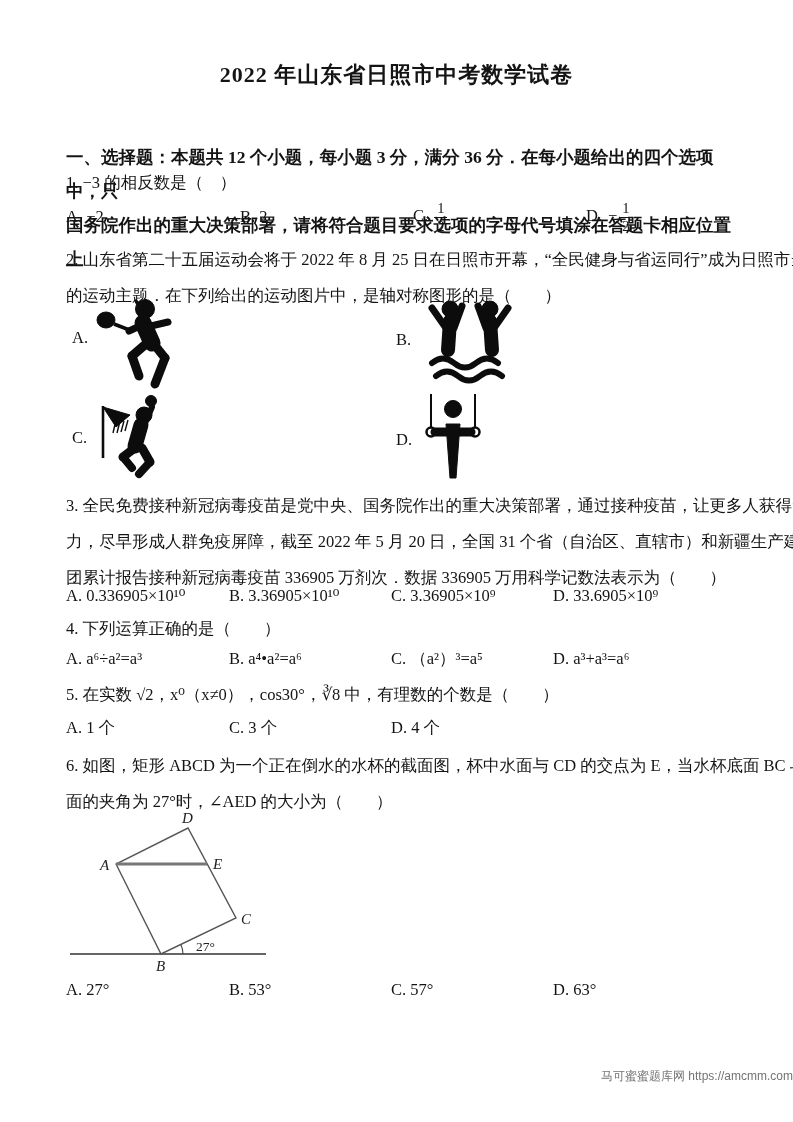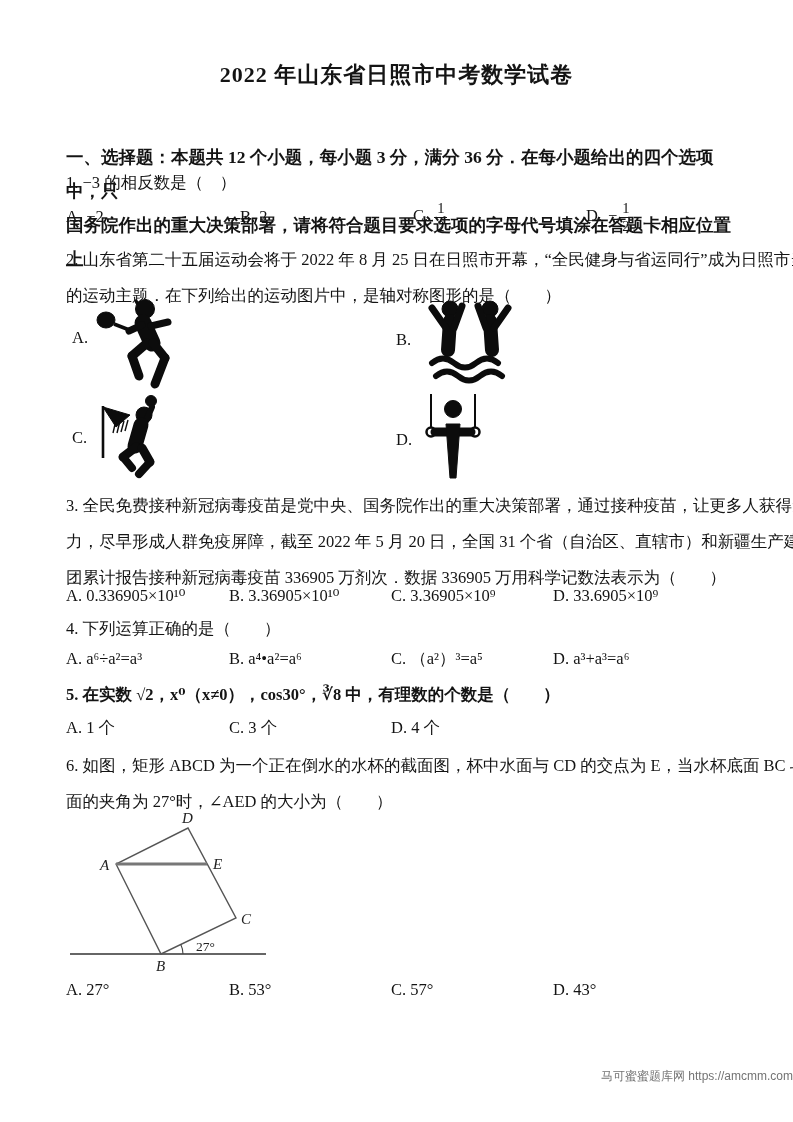--- a/index.html
+++ b/index.html
@@ -134,21 +134,21 @@
   </div>
 
   <div class="abs stem" style="top:618px;left:66px;">4. 下列运算正确的是（　　）</div>
   <div class="abs opts" style="top:648px;left:66px;">
     <span>A. a⁶÷a²=a³</span>
     <span>B. a⁴•a²=a⁶</span>
     <span>C. （a²）³=a⁵</span>
     <span>D. a³+a³=a⁶</span>
   </div>
 
-  <div class="abs stem" style="top:684px;left:66px;font-weight:bold;">5. 在实数 √2，x⁰（x≠0），cos30°，∛8 中，有理数的个数是（　　）</div>
+  <div class="abs stem" style="top:684px;left:66px;">5. 在实数 √2，x⁰（x≠0），cos30°，∛8 中，有理数的个数是（　　）</div>
   <div class="abs opts" style="top:717px;left:66px;">
     <span>A. 1 个</span>
     <span>C. 3 个</span>
     <span>D. 4 个</span>
   </div>
 
   <div class="abs mlines" style="top:748px;left:66px;">
     <div>6. 如图，矩形 ABCD 为一个正在倒水的水杯的截面图，杯中水面与 CD 的交点为 E，当水杯底面 BC 与水平</div>
     <div>面的夹角为 27°时，∠AED 的大小为（　　）</div>
   </div>
@@ -163,18 +163,18 @@
     <text class="figlabel" x="153" y="59">E</text>
     <text class="figlabel" x="181" y="114">C</text>
     <text class="figlabel" x="96" y="161">B</text>
     <text class="anglabel" x="136" y="141">27°</text>
   </svg>
 
   <div class="abs opts" style="top:980px;left:66px;">
     <span>A.  27°</span>
     <span>B.  53°</span>
     <span>C.  57°</span>
-    <span>D.  43°</span>
+    <span>D.  63°</span>
   </div>
 
   <div class="abs footer">马可蜜蜜题库网 https://amcmm.com</div>
 
 </div>
 
 </body></html>

